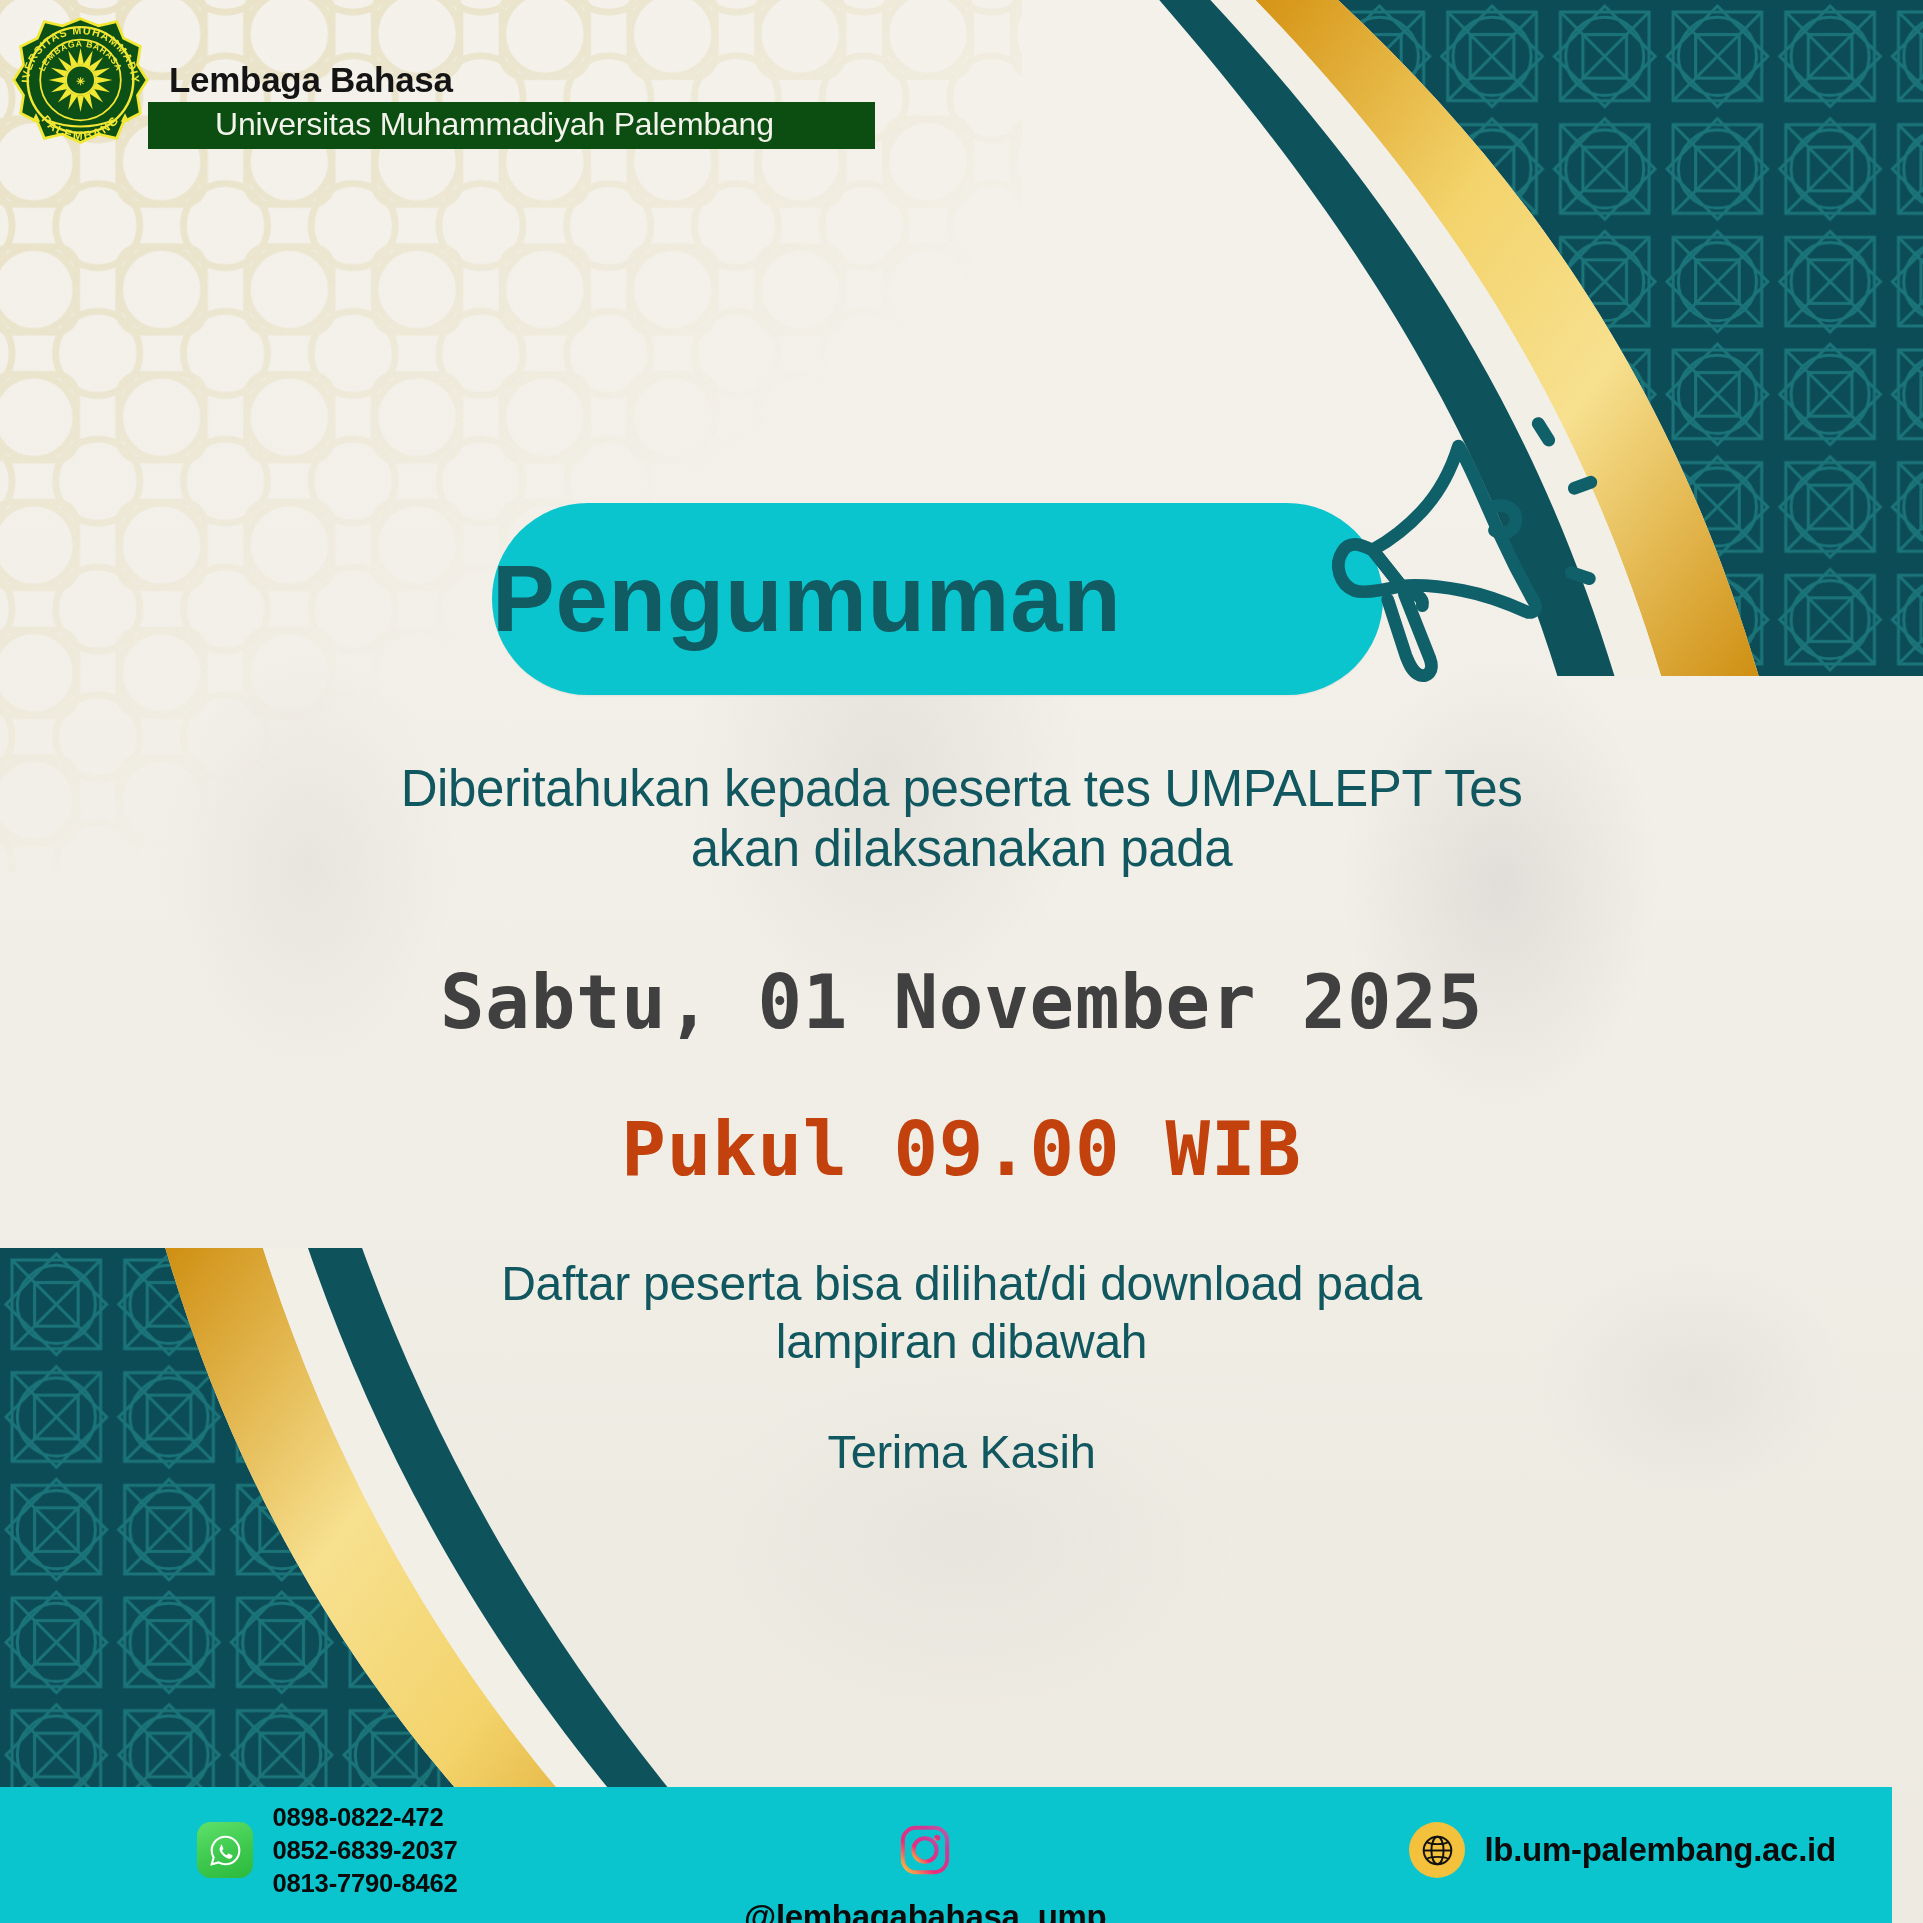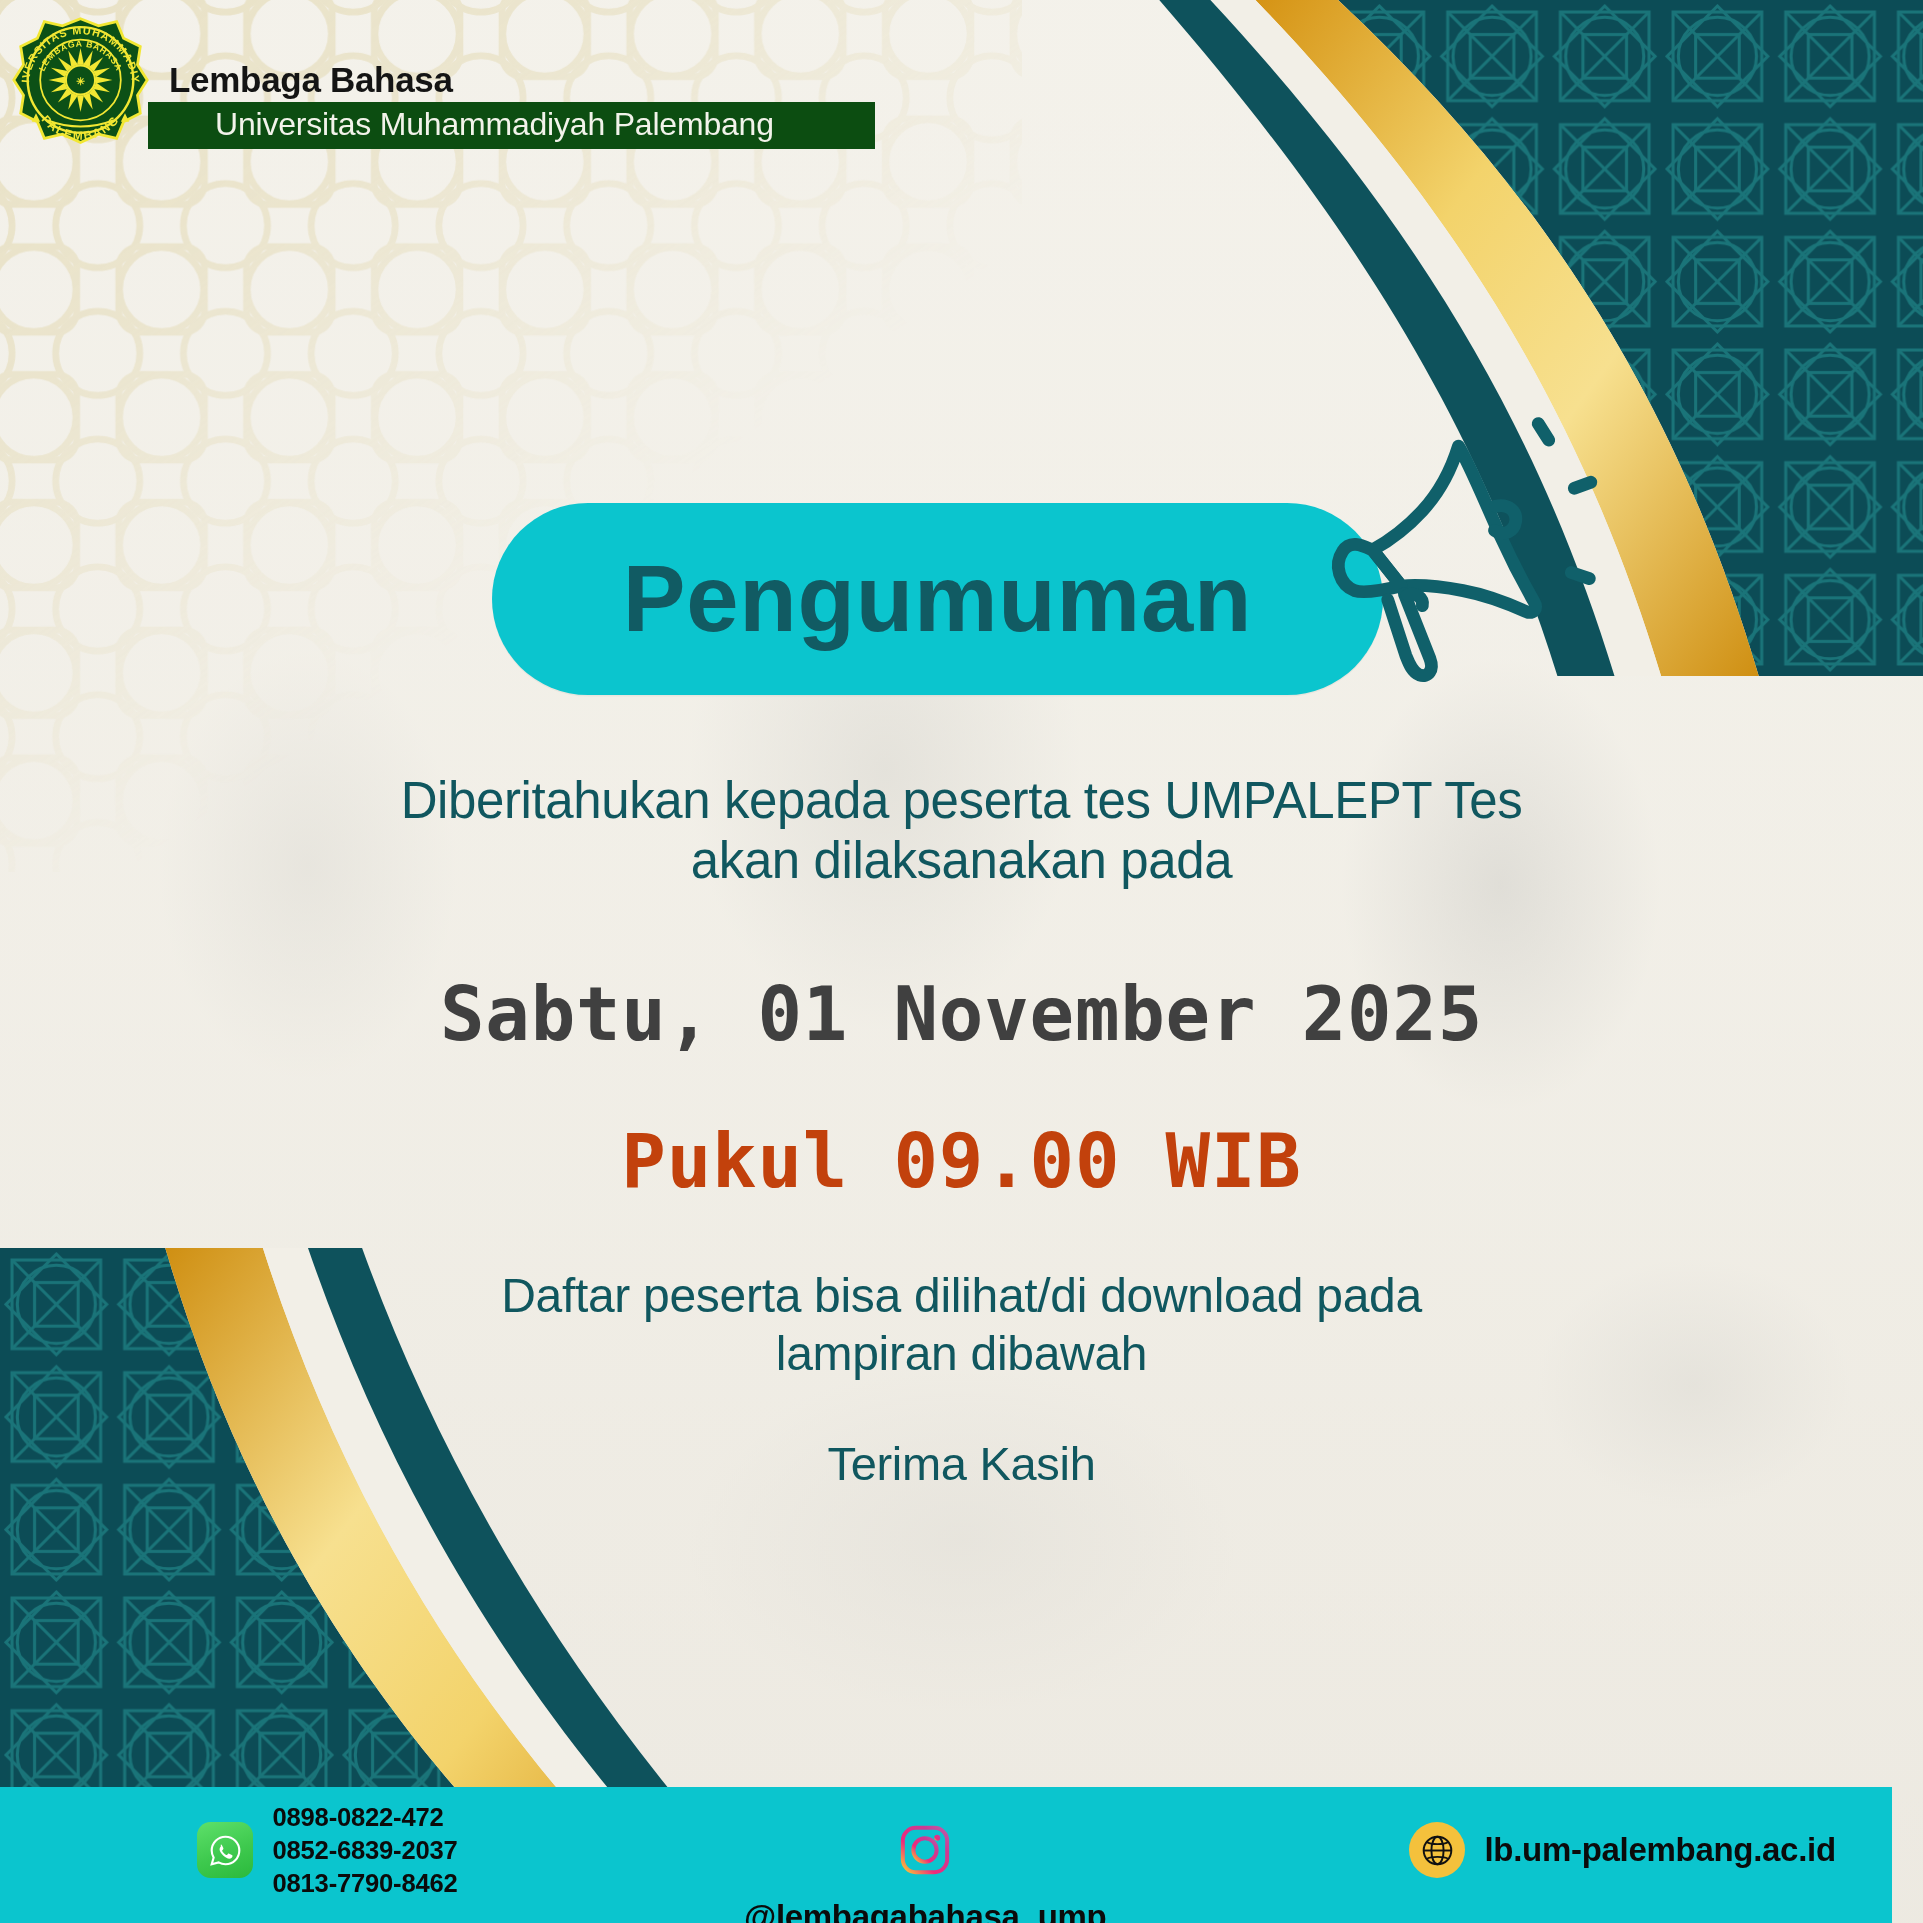--- a/index.html
+++ b/index.html
@@ -97,21 +97,20 @@
 
   
   .pill {
     position: absolute;
     left: 492px; top: 503px;
     width: 891px; height: 192px;
     background: #0bc5ce;
     border-radius: 98px;
     display: flex;
     align-items: center;
-    justify-content: center;
     box-shadow: 0 1.5px 0 rgba(0,0,0,0.04);
   }
   .pill-label {
     font-size: 94px;
     font-weight: 700;
     color: #115b63;
     letter-spacing: 0.8px;
     line-height: 1;
     white-space: nowrap;
   }
@@ -127,21 +126,21 @@
     left: 135px; top: 759px;
     width: 1653px;
     text-align: center;
     color: #10575f;
   }
   .intro {
     font-size: 51px;
     font-weight: 400;
     line-height: 1.18;
     letter-spacing: -0.4px;
-    margin: 12px;
+    margin: 0;
   }
   .date-line {
     font-family: "DejaVu Sans Mono", "Liberation Mono", monospace;
     font-size: 74px;
     font-weight: 700;
     letter-spacing: 0.8px;
     line-height: 1.1;
     margin: 83px 0 0 0;
     color: #404040;
     white-space: nowrap;

